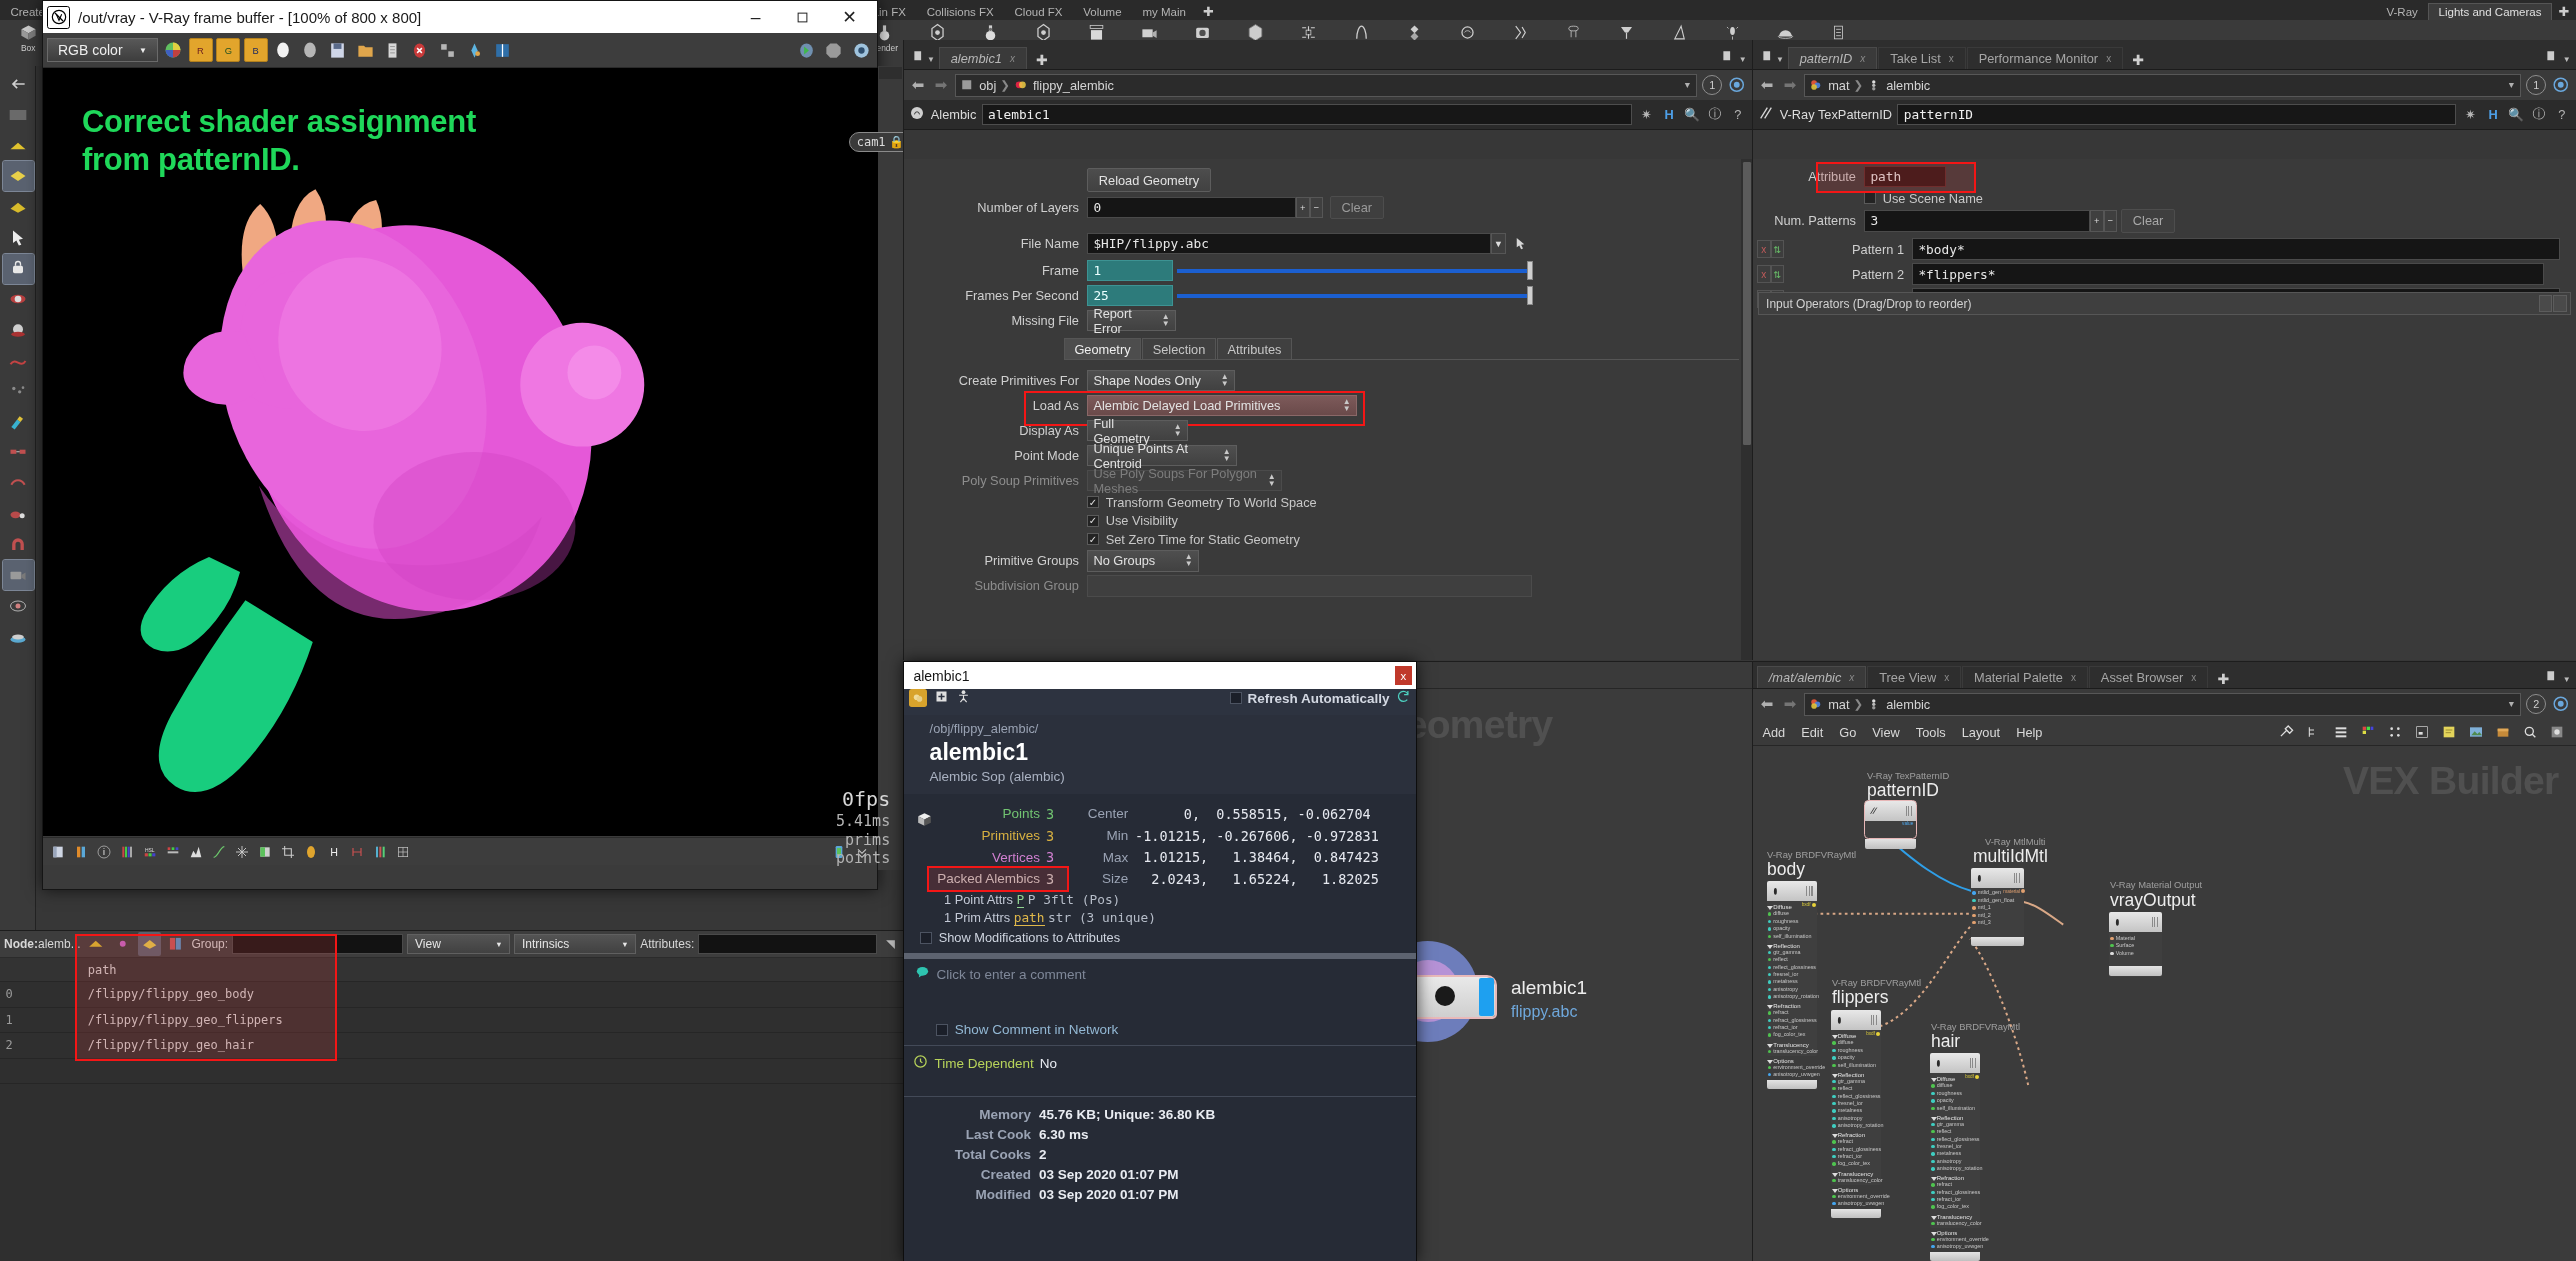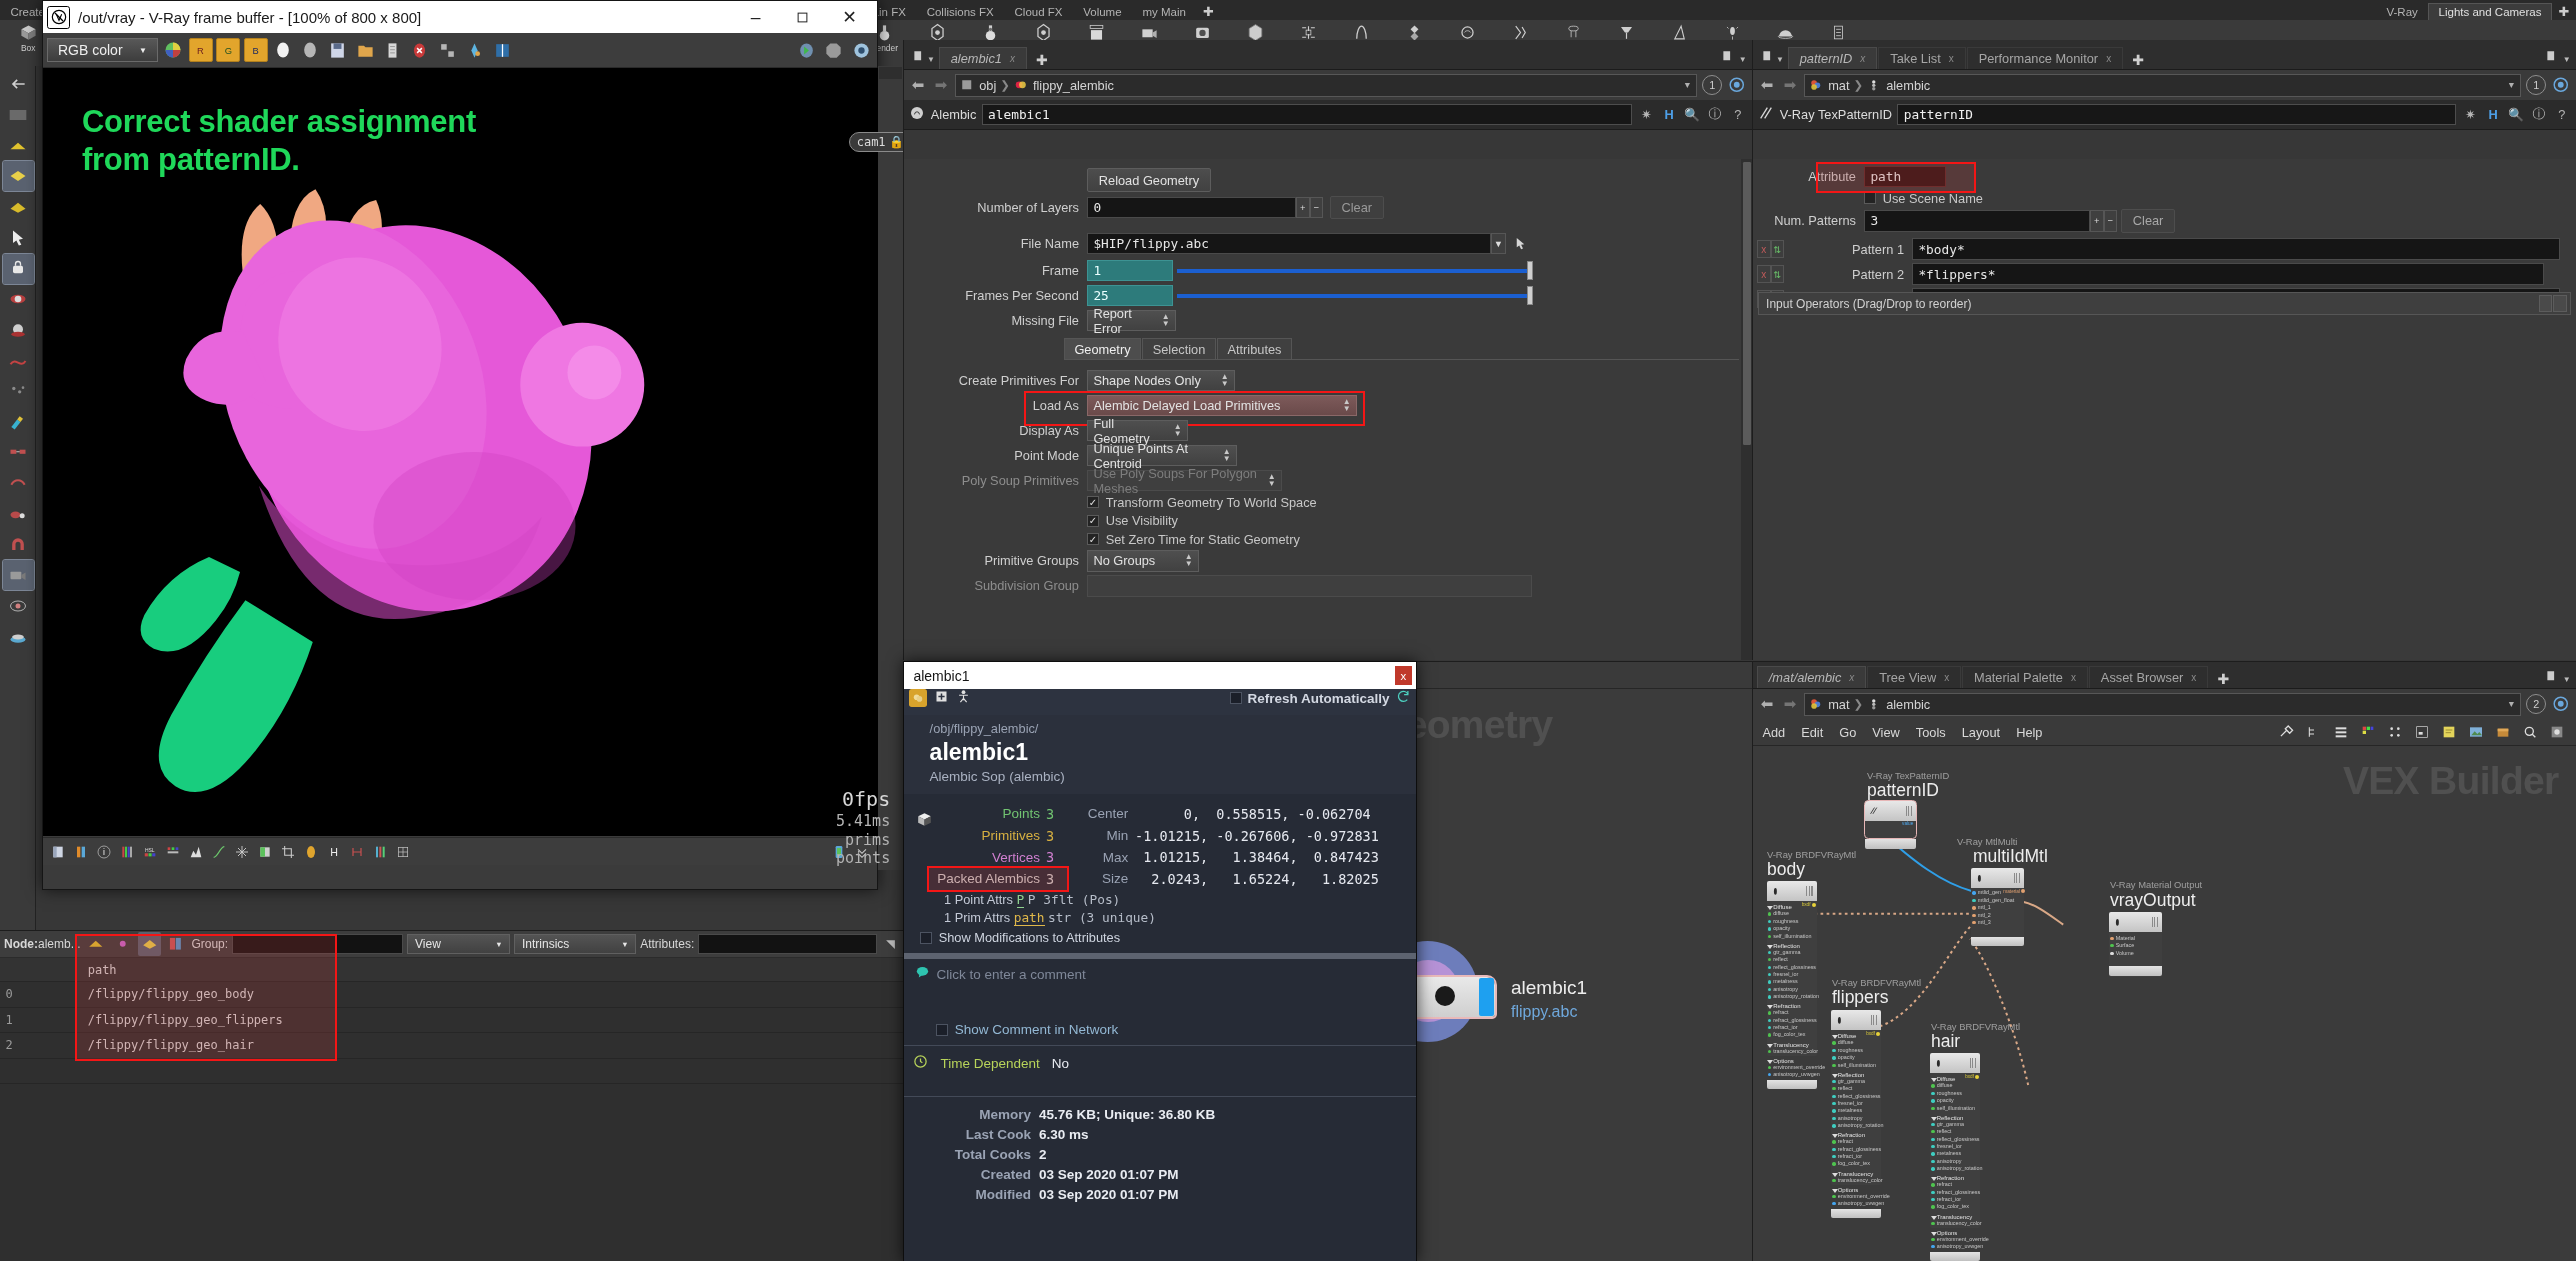--- a/index.html
+++ b/index.html
@@ -1531,21 +1531,21 @@
           <div class="pin g">fog_color_tex</div>
           <div class="sect">Translucency</div>
           <div class="pin g">translucency_color</div>
           <div class="sect">Options</div>
           <div class="pin g">environment_override</div>
           <div class="pin b">anisotropy_uvwgen</div>
         </div>
         <div class="ft"></div>
       </div>
 
-      <div class="nodelabel" style="left:204px;top:88px">V-Ray MtlMulti</div>
+      <div class="nodelabel" style="left:232px;top:88px">V-Ray MtlMulti</div>
       <div class="nodename" style="left:220px;top:98px">multiIdMtl</div>
       <div class="vnode" style="left:218px;top:120px;width:53px;height:74px;">
         <div class="hd">
           <svg width="8.8" height="8.8" viewBox="0 0 24 24">
               <ellipse cx="12" cy="12" rx="4" ry="9" fill="#2a2a2a"></ellipse>
             </svg>
           <span style="margin-left:auto;display:flex;gap:1.3px">
               <i style="width:1.3px;height:10.8px;background:#8a8a8a;display:block"></i>
               <i style="width:1.3px;height:10.8px;background:#8a8a8a;display:block"></i>
               <i style="width:1.3px;height:10.8px;background:#8a8a8a;display:block"></i>
@@ -1675,21 +1675,21 @@
             <ellipse cx="12" cy="10" rx="9" ry="7" fill="#2ec4b0"></ellipse>
             <path d="M7 15l-1 5 6-4z" fill="#2ec4b0"></path>
           </svg></span>
       <span style="font-size:13.5px;color:#7f8899">Click to enter a comment</span>
     </div>
     <div style="display:flex;align-items:center;padding-left:32px;margin-top:39px">
       <span style="width:12px;height:12px;background:#1b1f29;border:0.7px solid #4c5361;margin-right:6.7px"></span>
       <span style="font-size:13.5px;color:#93b8d4">Show Comment in Network</span>
     </div>
     <div class="iw-sep" style="margin:8px 0"></div>
-    <div style="display:flex;align-items:center;padding-left:9.4px;gap:12px">
+    <div style="display:flex;align-items:center;padding-left:9.4px;gap:6px">
       <span><svg width="15" height="15" viewBox="0 0 24 24">
             <circle cx="12" cy="12" r="9" fill="none" stroke="#b8d45a" stroke-width="2"></circle>
             <path d="M12 7v5l3 2" stroke="#b8d45a" stroke-width="2" fill="none"></path>
           </svg></span>
       <span style="font-size:13.5px;color:#b8d45a">Time Dependent</span>
       <span style="font-size:13.5px;color:#e9ecf2">No</span>
     </div>
     <div class="iw-sep" style="margin:24px 0 8px 0"></div>
     <div>
       <div class="iw-kv">

